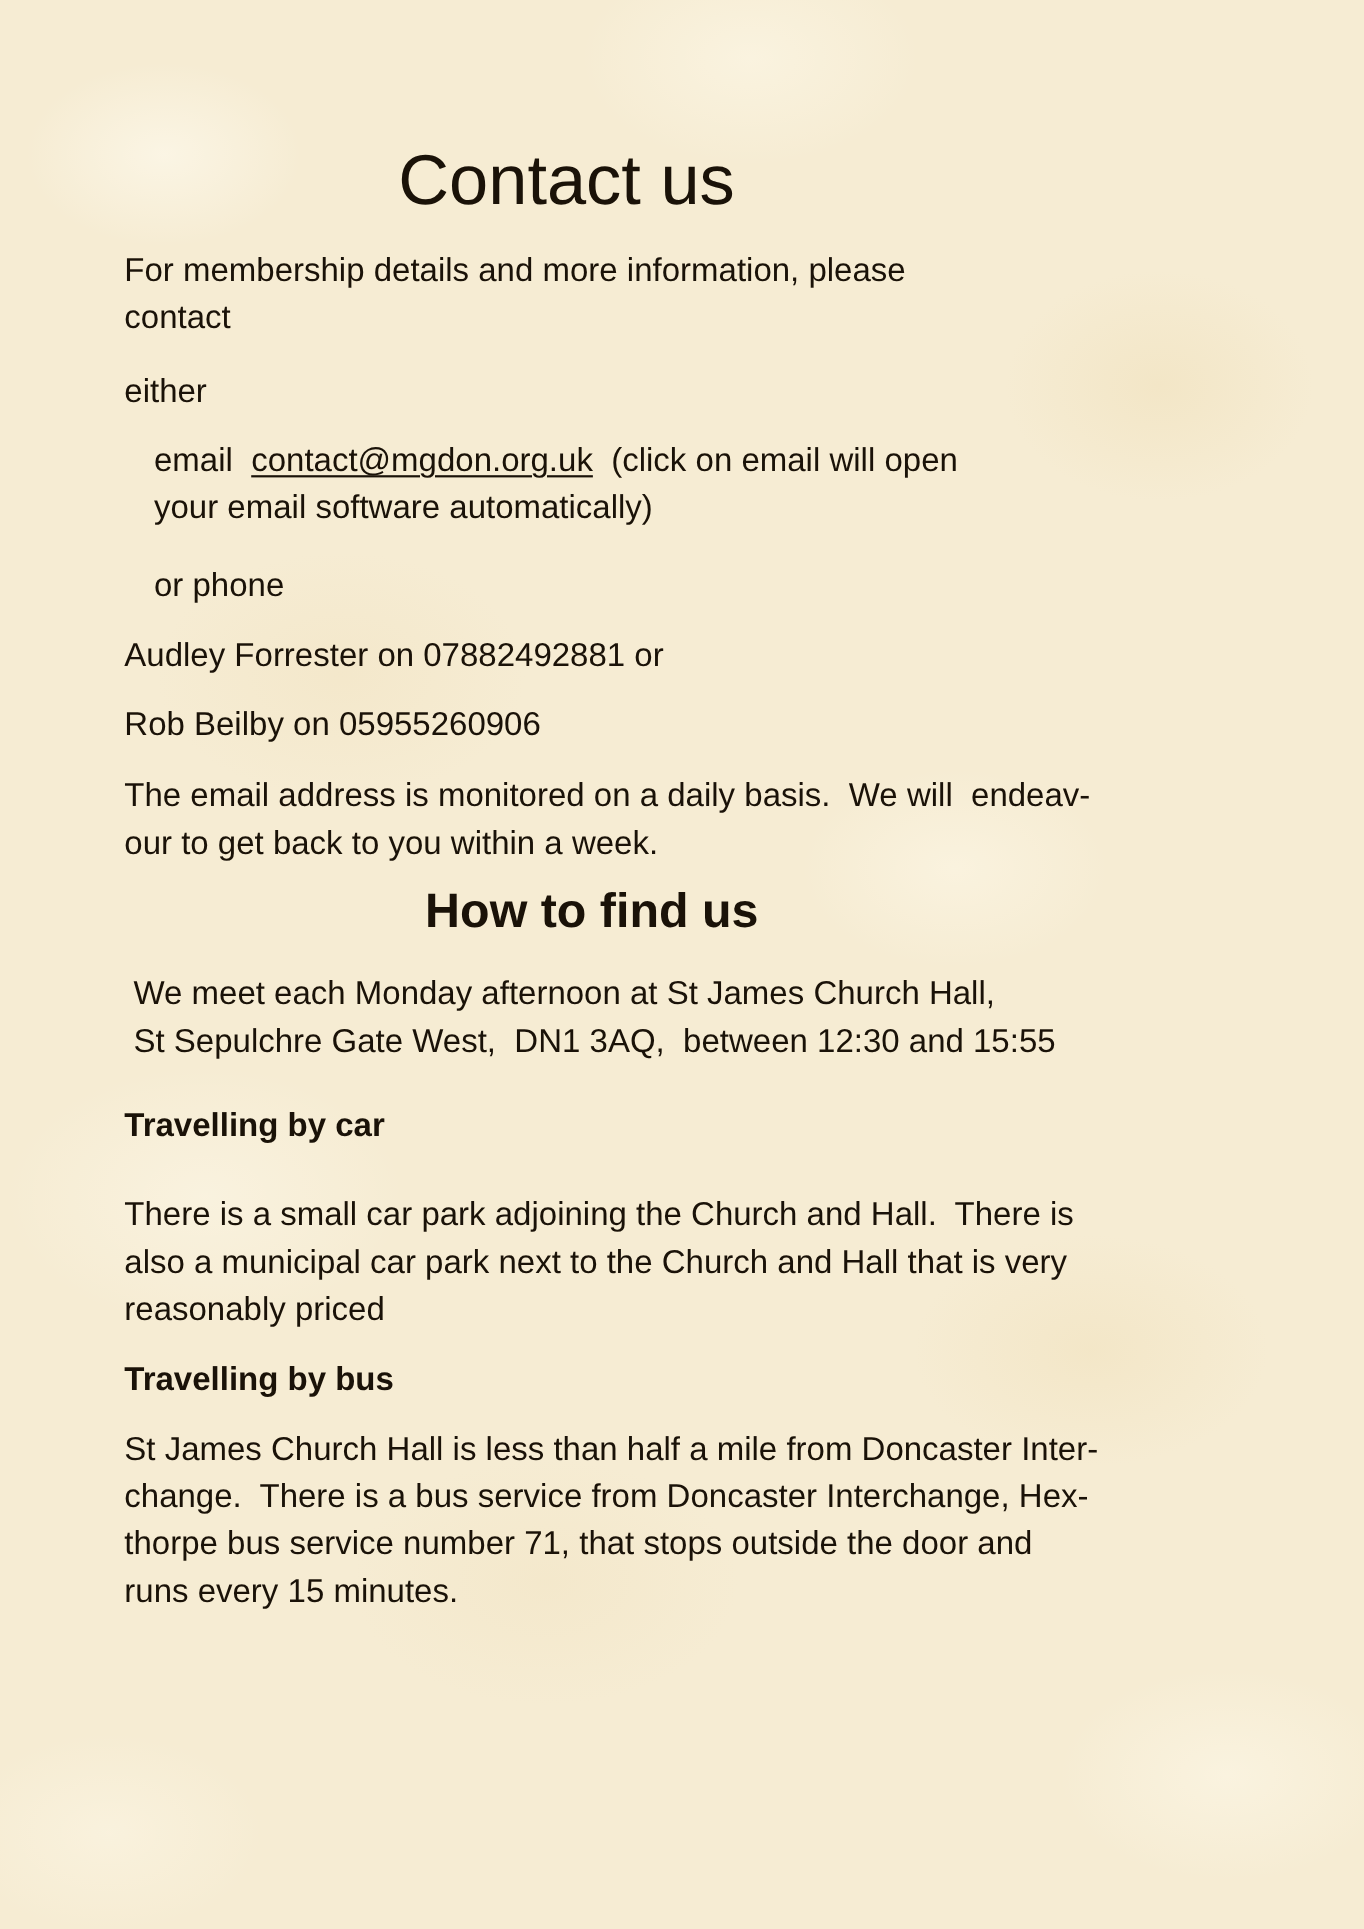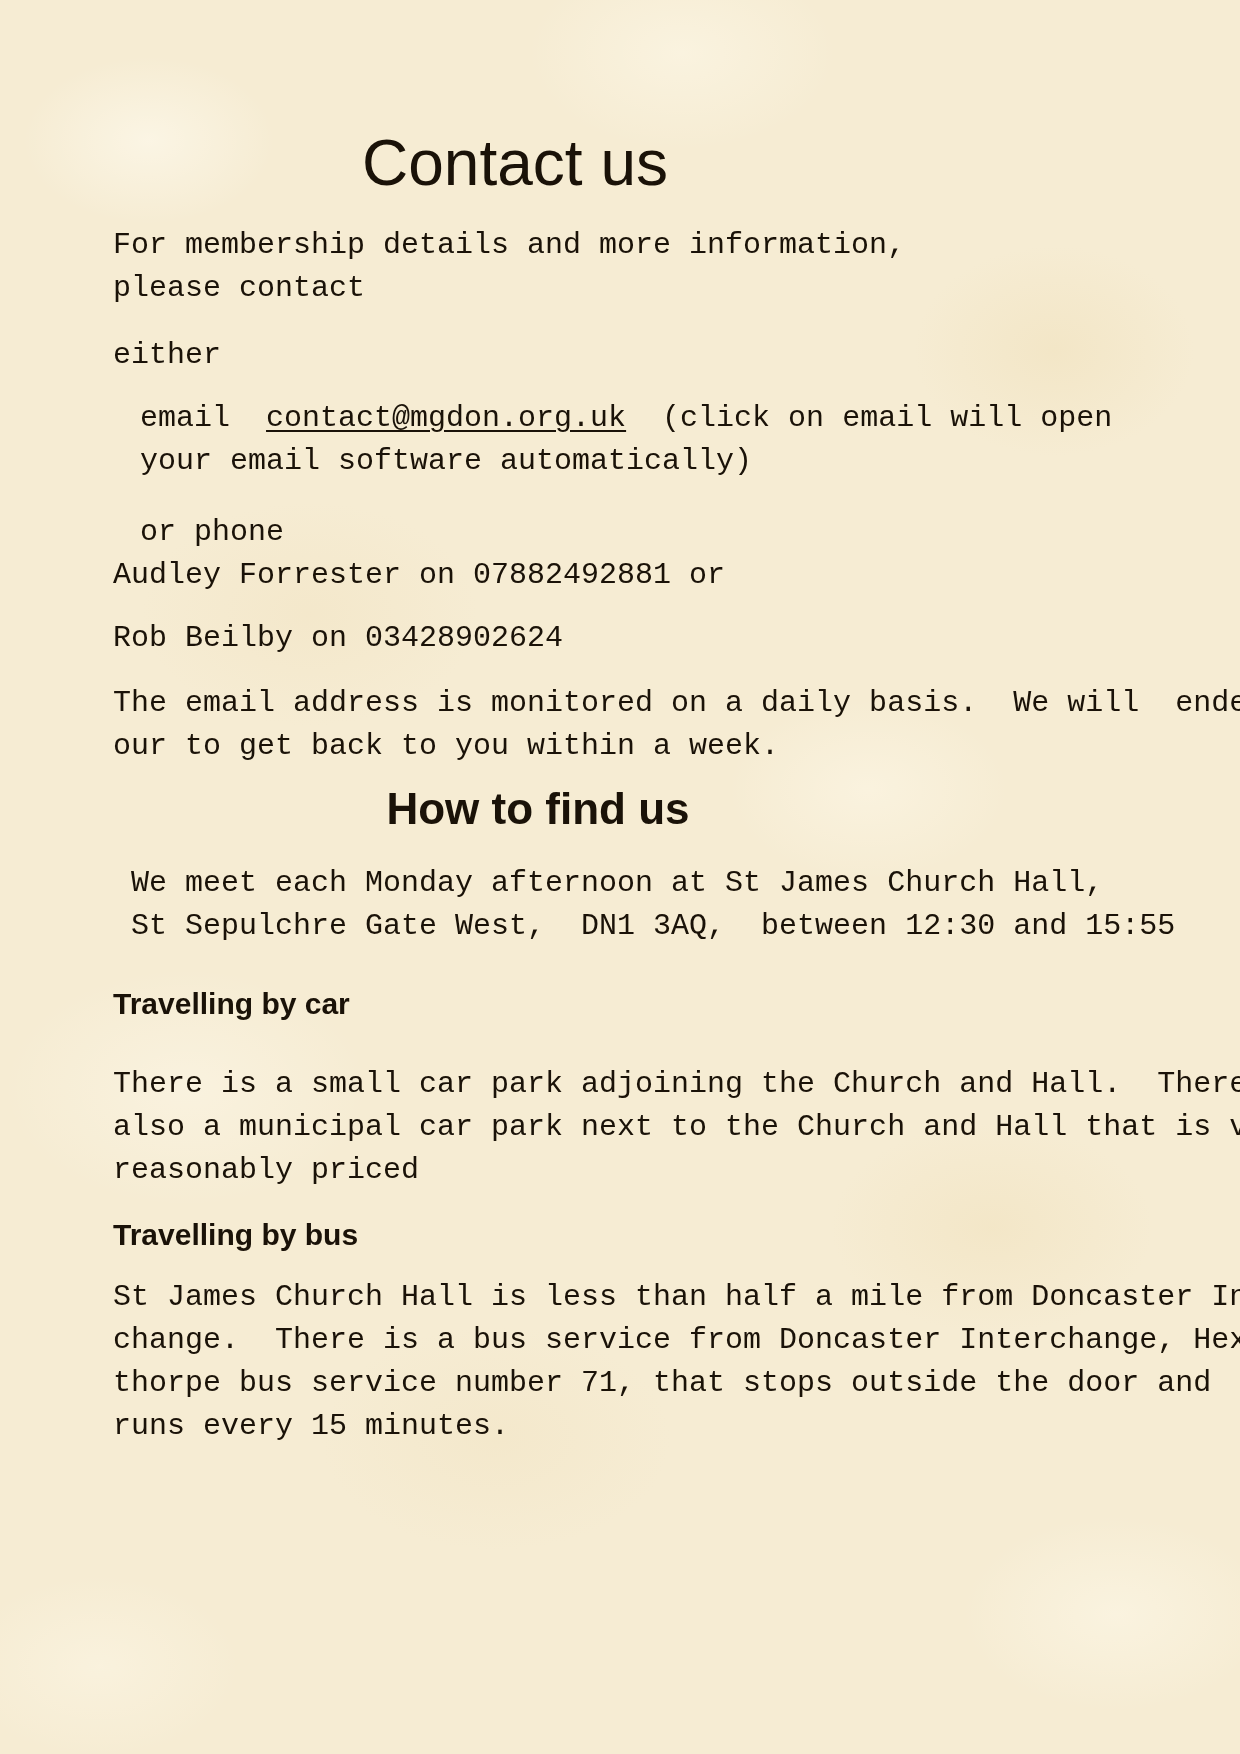--- a/index.html
+++ b/index.html
@@ -39,21 +39,20 @@
     line-height: 74px;
     font-weight: 400;
     text-align: center;
     letter-spacing: 0px;
     white-space: pre;
   }
   .para {
     font-size: 30px;
     line-height: 43px;
     font-weight: 400;
-    font-family: Liberation Mono, monospace;
   }
   .para .line, .para.lines { display: block; white-space: pre; }
   .lines { white-space: pre; }
   .indent { margin-left: 27px; } 
   .section-heading {
     font-size: 44px;
     line-height: 52px;
     font-weight: 700;
     text-align: center;
     margin-left: 46px; 
@@ -86,23 +85,23 @@
 
     <p class="para" style="margin-top:24px">either</p>
 
     <p class="para indent" style="margin-top:20px">
       <span class="line"><span>email  </span><span class="email-link">contact@mgdon.org.uk</span><span>  (click on email will open</span></span>
       <span class="line">your email software automatically)</span>
     </p>
 
     <p class="para indent" style="margin-top:28px">or phone</p>
 
-    <p class="para" style="">Audley Forrester on 07882492881  or</p>
+    <p class="para" style="margin-top:20px">Audley Forrester on 07882492881  or</p>
 
-    <p class="para" style="margin-top:20px">Rob Beilby on 03428902624</p>
+    <p class="para" style="margin-top:20px">Rob Beilby on 05955260906</p>
 
     <p class="para lines" style="margin-top:22px">The email address is monitored on a daily basis.  We will  endeav-
 our to get back to you within a week.</p>
 
     <h2 class="section-heading" style="margin-top:15px">How to find us</h2>
 
     <p class="para lines" style="margin-top:27px"> We meet each Monday afternoon at St James Church Hall,
  St Sepulchre Gate West,  DN1 3AQ,  between 12:30 and 15:55</p>
 
     <h3 class="sub-heading" style="margin-top:34px">Travelling by car</h3>

